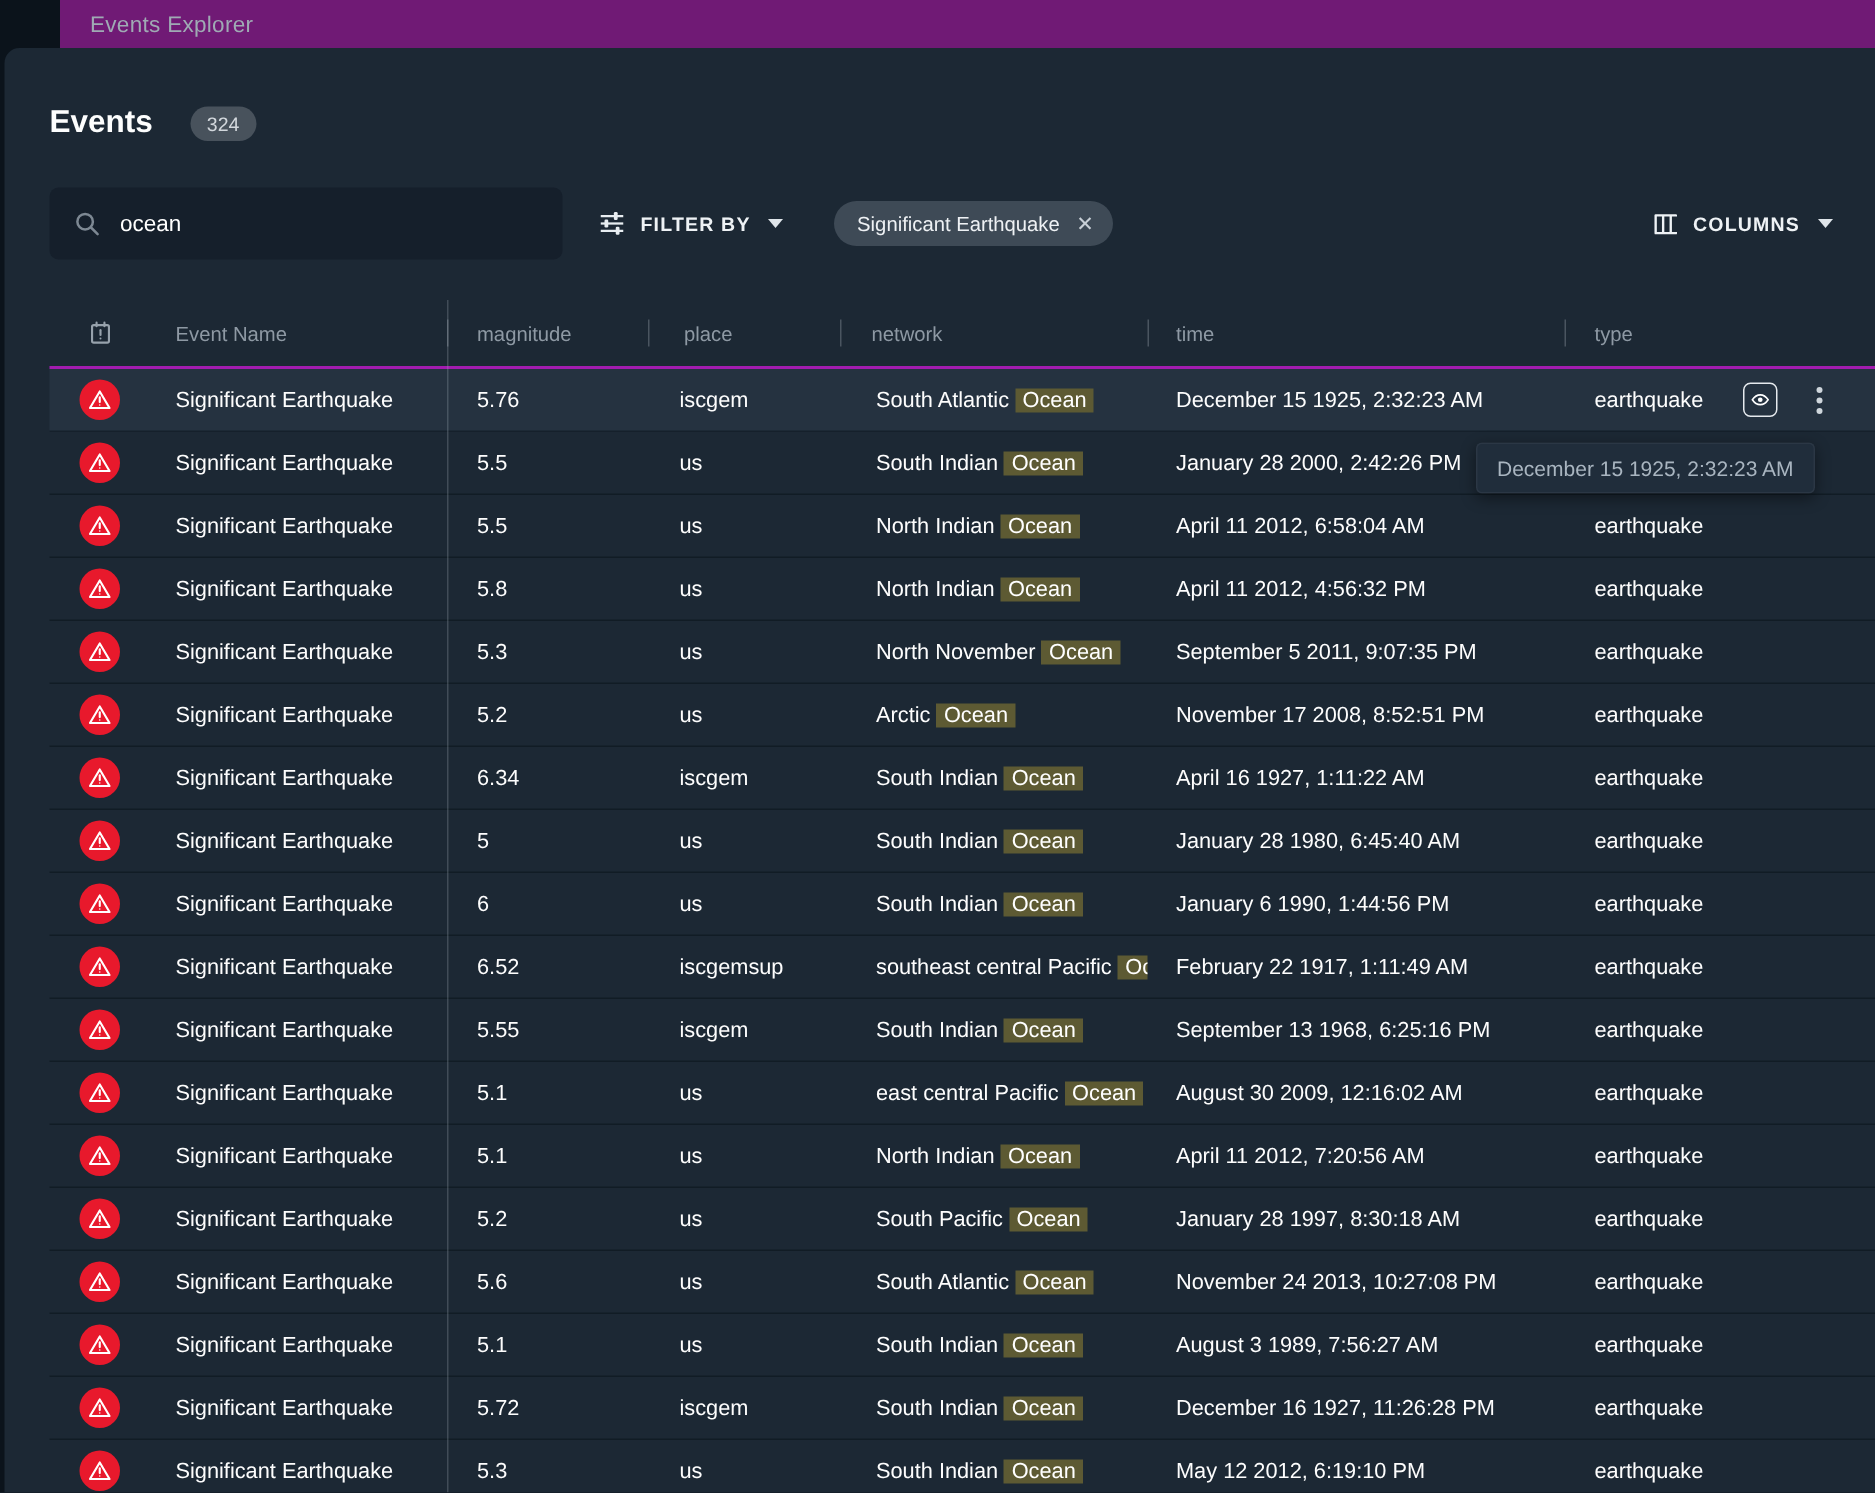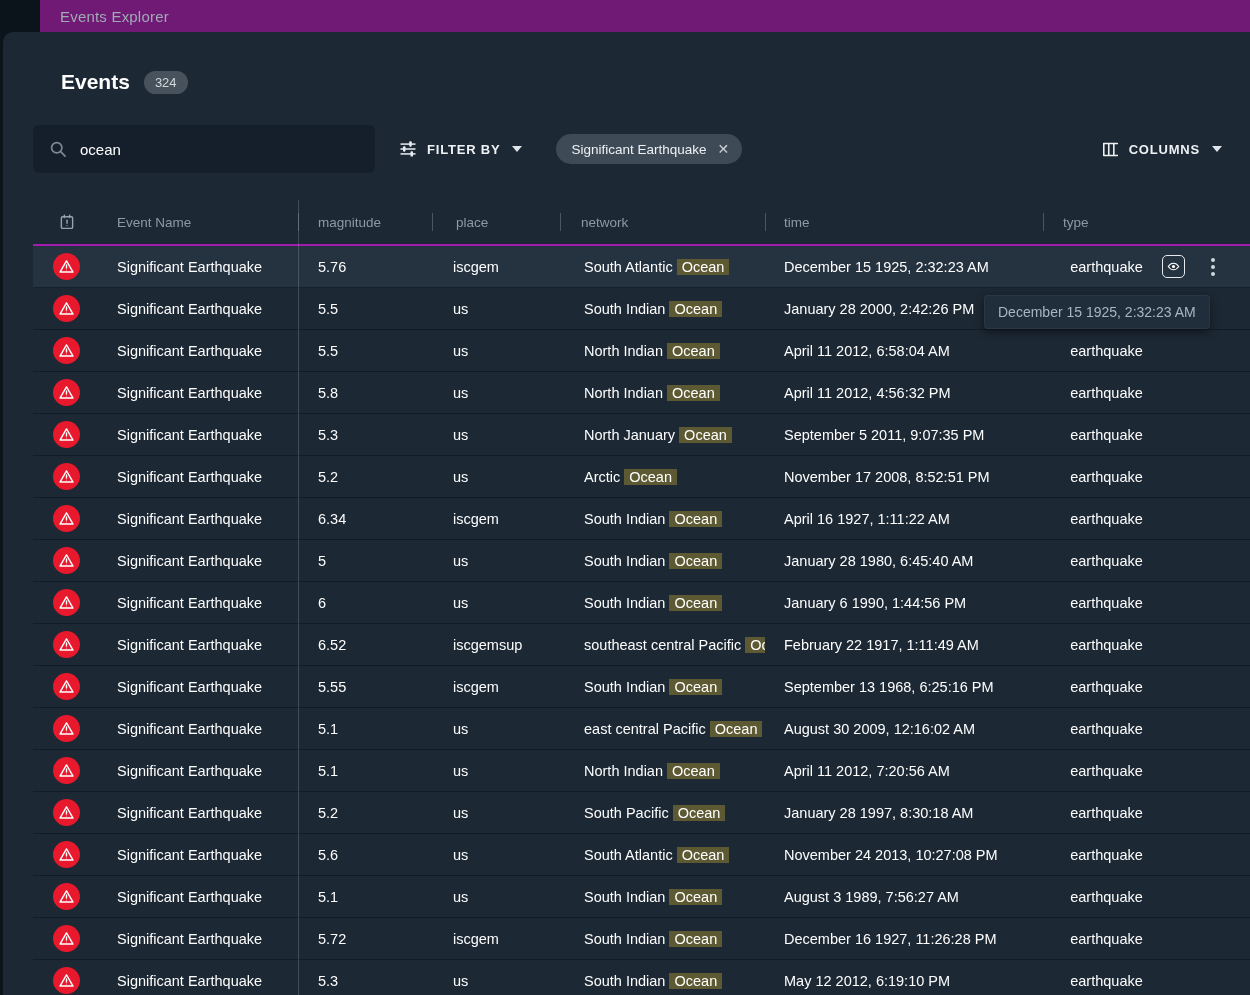--- a/index.html
+++ b/index.html
@@ -23,21 +23,21 @@
 
   
   .card {
     position:absolute; left:3px; top:32px; width:1247px; height:963px;
     background:#1c2834;
     border-top-left-radius:10px;
     overflow:hidden;
   }
 
   
-  .title-row { position:absolute; left:30px; top:38px; display:flex; align-items:center; gap:14px;margin-left:28px; }
+  .title-row { position:absolute; left:30px; top:38px; display:flex; align-items:center; gap:25px; }
   .page-title { font-size:21px; font-weight:bold; color:#fdfefe; }
   .count-badge {
     background:#48525c; color:#d2d7dc;
     font-size:13px; line-height:1;
     padding:5px 11px; border-radius:12px;
   }
 
   
   .toolbar { position:absolute; left:30px; top:93px; width:1189px; height:48px; display:flex; align-items:center; }
   .searchbox {
@@ -100,21 +100,21 @@
   }
   .tbody .grid-row { height:42px; border-bottom:1px solid rgba(10,18,26,0.55); }
   .tbody .grid-row.selected { background:#253240; }
   .cell { font-size:14.5px; font-weight:500; color:#fdfdfd; white-space:nowrap; overflow:hidden; }
   .cell-icon { display:flex; justify-content:center; overflow:visible; }
   .cell-name    { padding-left:17px; }
   .cell-mag     { padding-left:20px; }
   .cell-network { padding-left:21px; }
   .cell-place   { padding-left:24px; }
   .cell-time    { padding-left:19px; }
-  .cell-type    { padding-left:20px;text-align:center; }
+  .cell-type    { padding-left:20px; }
   .hl { background:#5d5a33; color:#fff; padding:1px 5px 2px 5px; border-radius:1px; }
   .warn-circle {
     width:27px; height:27px; border-radius:50%;
     background:#e8192c; display:flex; align-items:center; justify-content:center;
   }
   .row-actions { display:flex; align-items:center; padding-left:12px; gap:24px; }
   .eye-btn {
     width:23px; height:23px; border:1.6px solid #e6eaee; border-radius:5px;
     background:transparent; display:flex; align-items:center; justify-content:center;
     cursor:pointer; padding:0;
@@ -296,21 +296,21 @@
         <svg width="17" height="17" viewBox="0 0 24 24" fill="none" stroke="#fff" stroke-width="2" stroke-linejoin="round" stroke-linecap="round">
           <path d="M12 4.2 21.2 19.8H2.8z"></path>
           <line x1="12" y1="9.8" x2="12" y2="14.2"></line>
                 <circle cx="12" cy="16.9" r="0.7" fill="#fff" stroke="none"></circle>
         </svg>
       </span>
     </div>
     <div class="cell cell-name">Significant Earthquake</div>
     <div class="cell cell-mag">5.3</div>
     <div class="cell cell-network">us</div>
-    <div class="cell cell-place"><span>North January </span><span class="hl">Ocean</span></div>
+    <div class="cell cell-place"><span>North November </span><span class="hl">Ocean</span></div>
     <div class="cell cell-time">September 5 2011, 9:07:35 PM</div>
     <div class="cell cell-type">earthquake</div>
 
   </div>
         <div class="grid-row">
     <div class="cell cell-icon">
       <span class="warn-circle">
         <svg width="17" height="17" viewBox="0 0 24 24" fill="none" stroke="#fff" stroke-width="2" stroke-linejoin="round" stroke-linecap="round">
           <path d="M12 4.2 21.2 19.8H2.8z"></path>
           <line x1="12" y1="9.8" x2="12" y2="14.2"></line>

